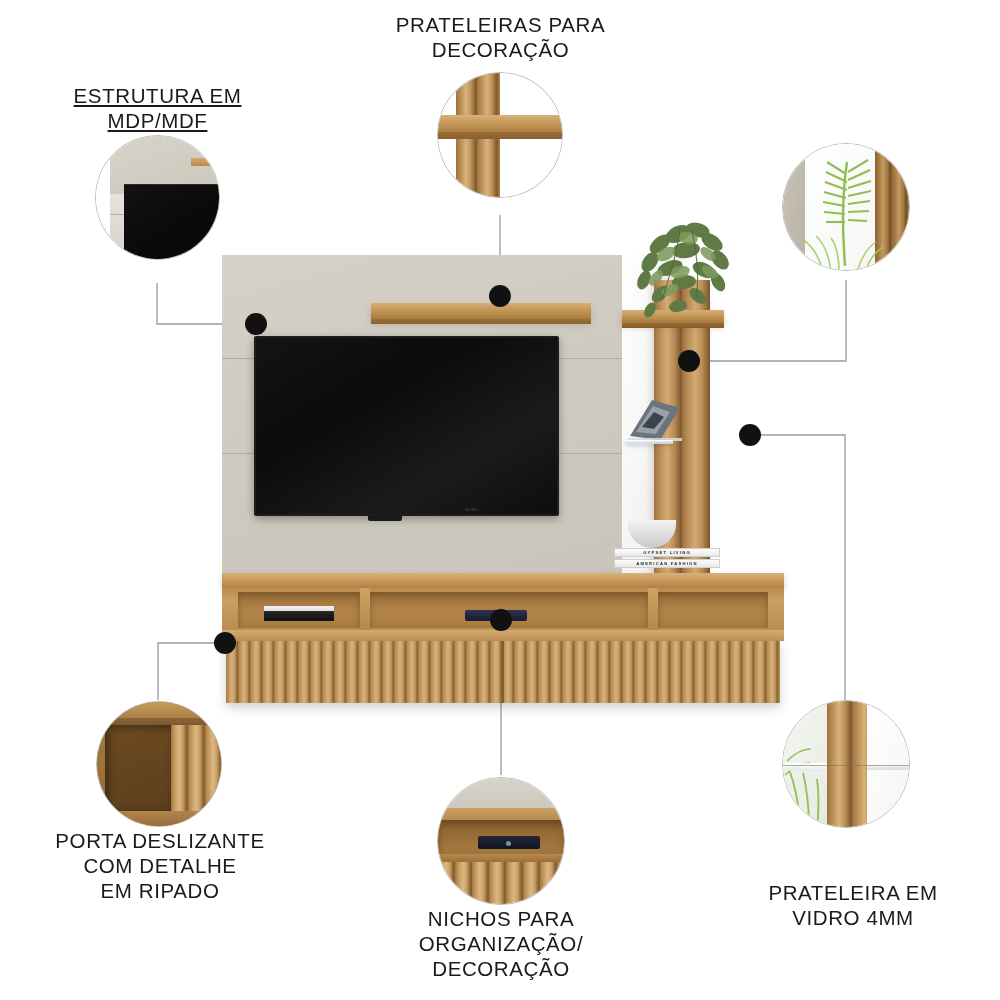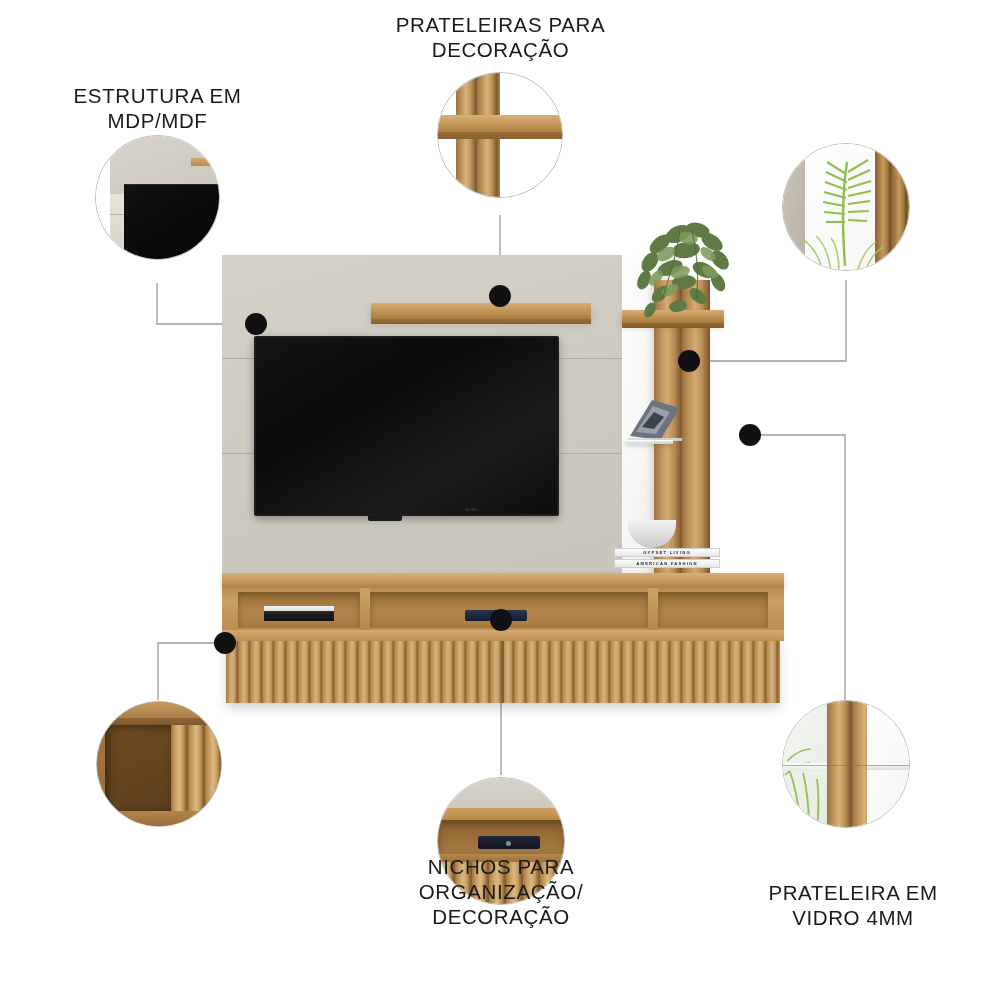--- a/index.html
+++ b/index.html
@@ -188,21 +188,21 @@
       <path d="M846,280 L846,361 L689,361"></path>
 
       <path d="M845,700 L845,435 L750,435"></path>
 
       <path d="M158,700 L158,643 L224,643"></path>
 
       <path d="M501,775 L501,620"></path>
     </g>
   </svg>
 
-  <div class="callout-label" style="left:45px; top:83px; width:225px;">ESTRUTURA EM
+  <div class="callout-label" style="left:45px; top:83px; width:225px;text-decoration:underline;">ESTRUTURA EM
 MDP/MDF</div>
 
   <div class="zoom-circle" style="left:95px; top:135px; width:125px; height:125px;">
     <div class="zc-inner" style="background:#ffffff;">
       <div style="position:absolute;left:14px;top:0;width:112px;height:58px;background:linear-gradient(160deg,#d8d4ca,#cbc7bc);"></div>
       <div style="position:absolute;left:14px;top:58px;width:14px;height:80px;background:linear-gradient(180deg,#e6e3db,#d3cfc5);"></div>
       <div style="position:absolute;left:14px;top:78px;width:14px;height:1px;background:rgba(150,147,138,.6);"></div>
       <div style="position:absolute;left:95px;top:22px;width:45px;height:8px;background:linear-gradient(180deg,#d4a96f,#b98b4b);"></div>
       <div style="position:absolute;left:28px;top:48px;width:110px;height:90px;background:linear-gradient(150deg,#121212,#080808 60%,#181818);border-top:1px solid #2a2a2a;"></div>
     </div>
@@ -262,35 +262,38 @@
     <div class="zc-inner" style="background:linear-gradient(160deg,#a77a42,#8d6433);">
       <div style="position:absolute;left:0;top:0;width:126px;height:16px;background:linear-gradient(180deg,#c79a5d,#ab8048);"></div>
       <div style="position:absolute;left:0;top:16px;width:126px;height:7px;background:linear-gradient(180deg,#8e6534,#7d5830);"></div>
       <div style="position:absolute;left:8px;top:23px;width:66px;height:86px;background:linear-gradient(160deg,#6d4b22,#5d3f1c);box-shadow:inset 3px 2px 9px rgba(0,0,0,.45);"></div>
       <div style="position:absolute;left:74px;top:23px;width:58px;height:92px;
            background-image:repeating-linear-gradient(90deg,#a3783e 0px,#c69d63 4px,#dcb881 8px,#c69d63 12px,#8f6636 15px,#835c2e 17px);"></div>
       <div style="position:absolute;left:0;top:109px;width:126px;height:17px;background:linear-gradient(180deg,#b3854a,#96693a);"></div>
     </div>
   </div>
 
+  <div class="callout-label" style="left:35px; top:828px; width:250px;">PORTA DESLIZANTE
+COM DETALHE
+EM RIPADO</div>
 
   <div class="zoom-circle" style="left:437px; top:777px; width:128px; height:128px;">
     <div class="zc-inner" style="background:#ffffff;">
       <div style="position:absolute;left:0;top:0;width:128px;height:30px;background:linear-gradient(180deg,#d7d3c9,#cdc9be);"></div>
       <div style="position:absolute;left:0;top:30px;width:128px;height:12px;background:linear-gradient(180deg,#cca263,#b68a4c);"></div>
       <div style="position:absolute;left:0;top:42px;width:128px;height:34px;background:linear-gradient(180deg,#8d6230,#a87b43);box-shadow:inset 0 4px 8px rgba(50,32,10,.45);"></div>
       <div style="position:absolute;left:40px;top:58px;width:62px;height:13px;background:linear-gradient(180deg,#23283a,#10131f);border-radius:2px;"></div>
       <div style="position:absolute;left:68px;top:63px;width:5px;height:5px;border-radius:50%;background:#7f8fa8;"></div>
       <div style="position:absolute;left:0;top:76px;width:128px;height:8px;background:linear-gradient(180deg,#b78a4d,#9c7039);"></div>
       <div style="position:absolute;left:0;top:84px;width:128px;height:44px;
            background-image:repeating-linear-gradient(90deg,#a3783e 0px,#c69d63 4px,#dcb881 8px,#c69d63 12px,#8f6636 15px,#835c2e 17px);"></div>
     </div>
   </div>
 
-  <div class="callout-label" style="left:385px; top:854px; width:232px;">NICHOS PARA
+  <div class="callout-label" style="left:385px; top:906px; width:232px;">NICHOS PARA
 ORGANIZAÇÃO/
 DECORAÇÃO</div>
 
   <div class="zoom-circle" style="left:782px; top:700px; width:128px; height:128px;">
     <div class="zc-inner" style="background:#ffffff;">
       <div style="position:absolute;left:0;top:0;width:44px;height:128px;background:linear-gradient(120deg,#f3f6f0,#e6ebe2);"></div>
       <svg viewBox="0 0 44 128" style="position:absolute;left:0;top:0;width:44px;height:128px;">
         <g stroke="#8cbb4a" stroke-width="1.8" fill="none" opacity=".92">
           <path d="M10,128 C6,104 2,86 -2,72"></path>
           <path d="M18,128 C16,104 12,84 6,68"></path>

